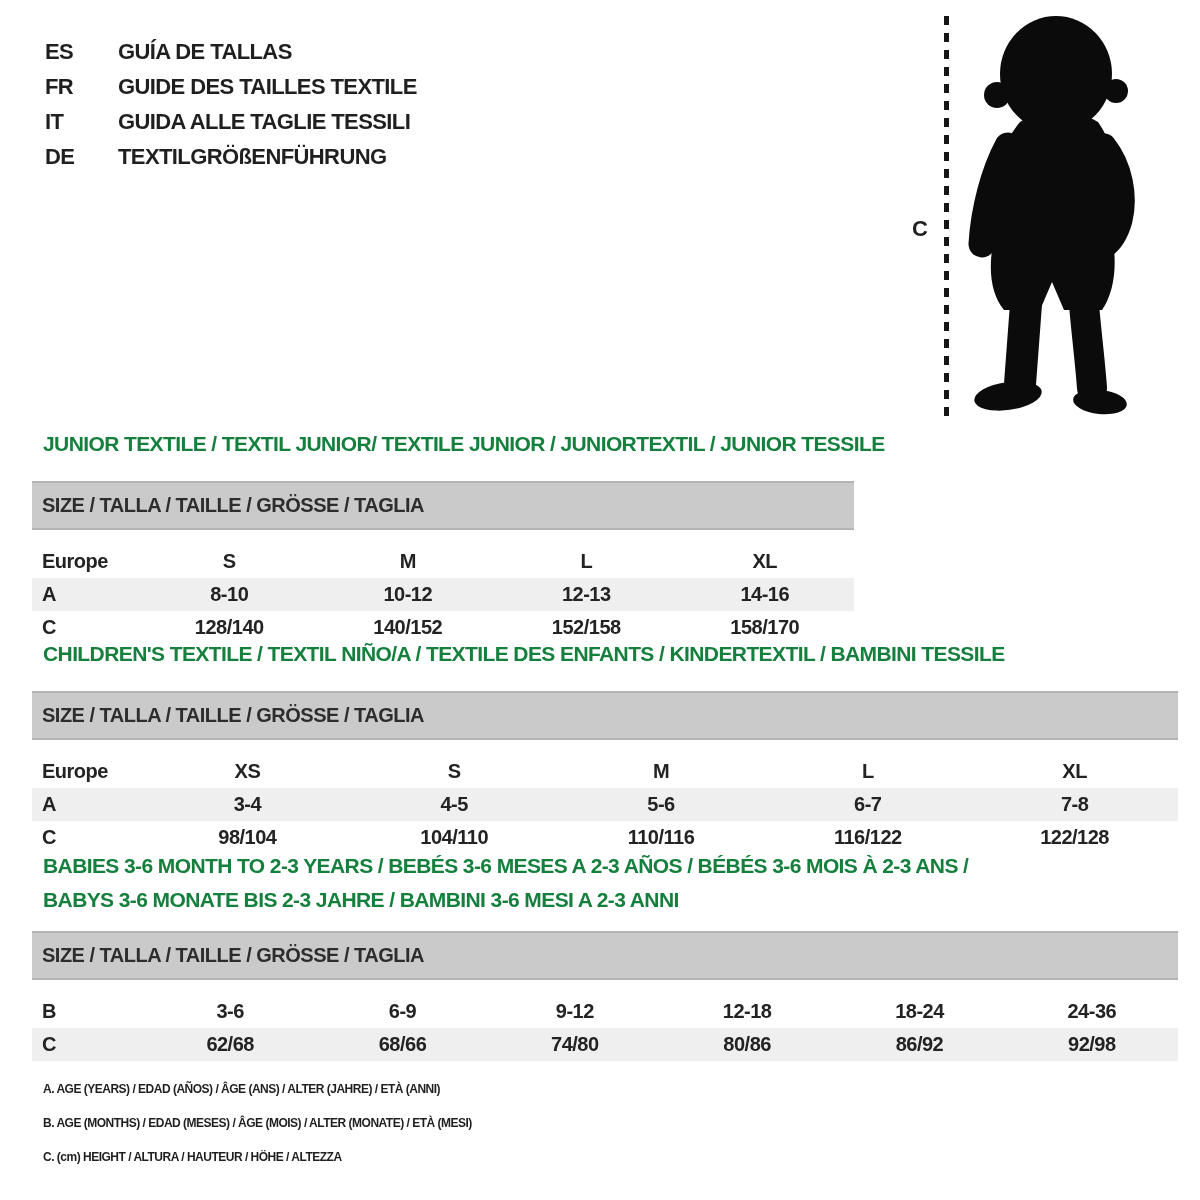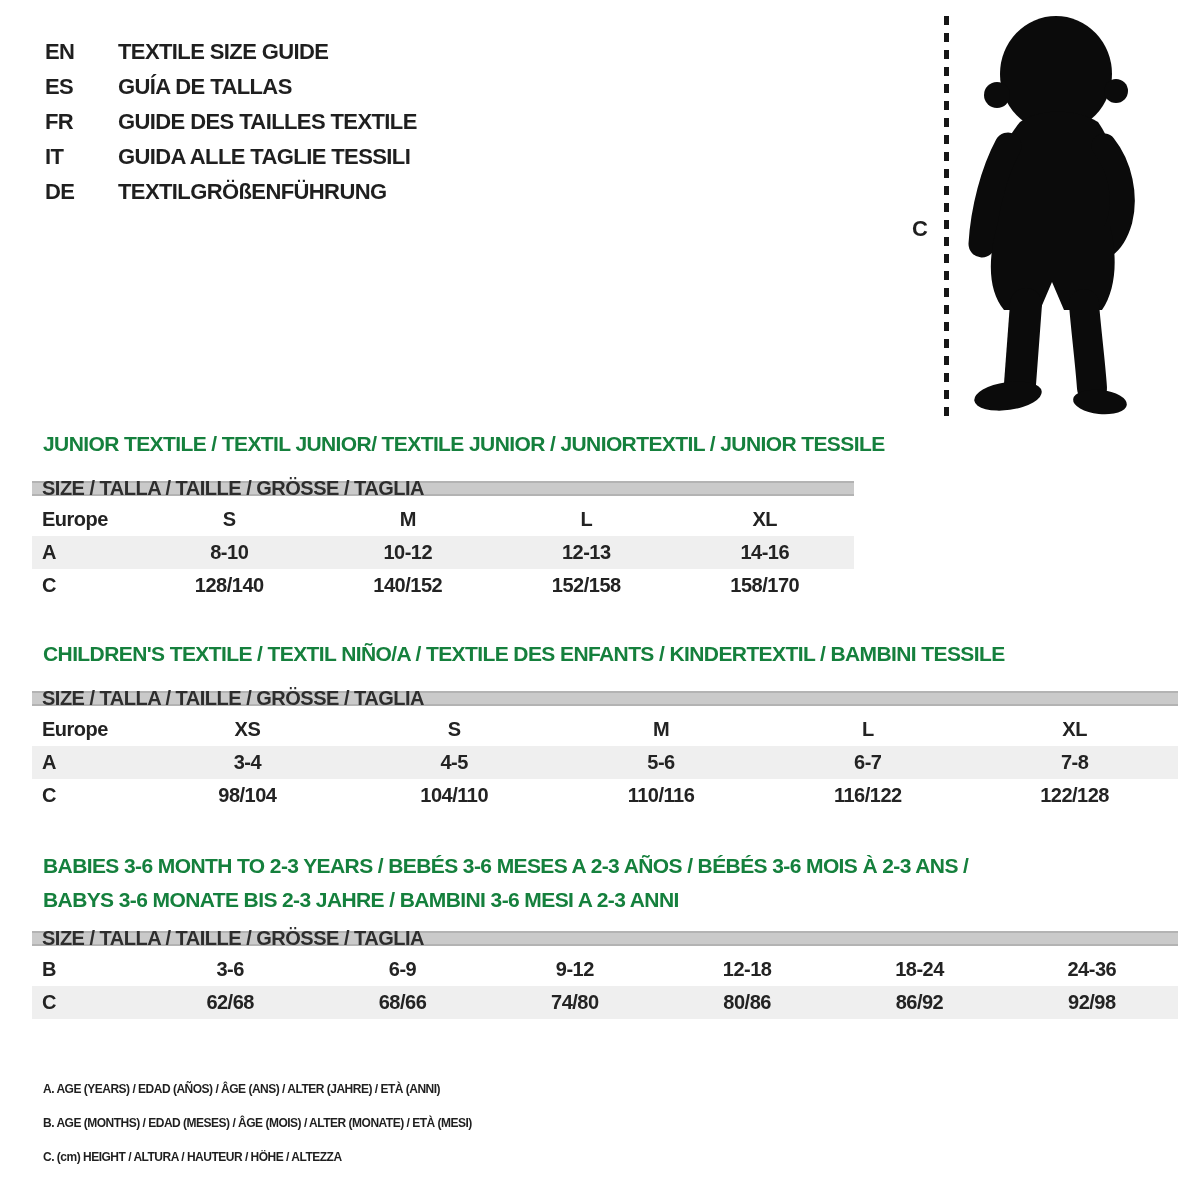--- a/index.html
+++ b/index.html
@@ -50,35 +50,35 @@
   .heading-children { top: 642px; }
   .heading-babies   { top: 849px; line-height: 34px; }
 
   
   .size-table { position: absolute; left: 32px; }
   .tbl-junior   { top: 481px; width: 822px; }
   .tbl-children { top: 691px; width: 1146px; }
   .tbl-babies   { top: 931px; width: 1146px; }
 
   .size-bar {
-    height: 15px;
+    height: 49px;
     background: #cacaca;
     border-top: 2px solid #b3b3b3;
     border-bottom: 2px solid #b3b3b3;
     display: flex; align-items: center;
     padding-left: 10px;
     font-weight: 700; font-size: 20px; letter-spacing: -0.5px;
     color: #2d2d2d;
     white-space: nowrap;
   }
   .size-table table {
     width: 100%;
     border-collapse: collapse;
     table-layout: fixed;
-    margin-top: 7px;
+    margin-top: 15px;
   }
   .size-table td {
     height: 33px;
     font-weight: 700; font-size: 20px; letter-spacing: -0.5px;
     text-align: center;
     color: #232323;
     white-space: nowrap;
   }
   .size-table td.lbl {
     text-align: left;
@@ -96,24 +96,20 @@
   .legend-line {
     height: 34px; line-height: 34px;
     font-weight: 700; font-size: 12px; letter-spacing: -0.5px;
     white-space: nowrap;
   }
 </style>
 </head>
 <body>
 
 <div class="lang-block">
-  <div class="lang-row">
-    <span class="lang-code">EN</span>
-    <span class="lang-title">TEXTILE SIZE GUIDE</span>
-  </div>
   <div class="lang-row">
     <span class="lang-code">ES</span>
     <span class="lang-title">GUÍA DE TALLAS</span>
   </div>
   <div class="lang-row">
     <span class="lang-code">FR</span>
     <span class="lang-title">GUIDE DES TAILLES TEXTILE</span>
   </div>
   <div class="lang-row">
     <span class="lang-code">IT</span>

